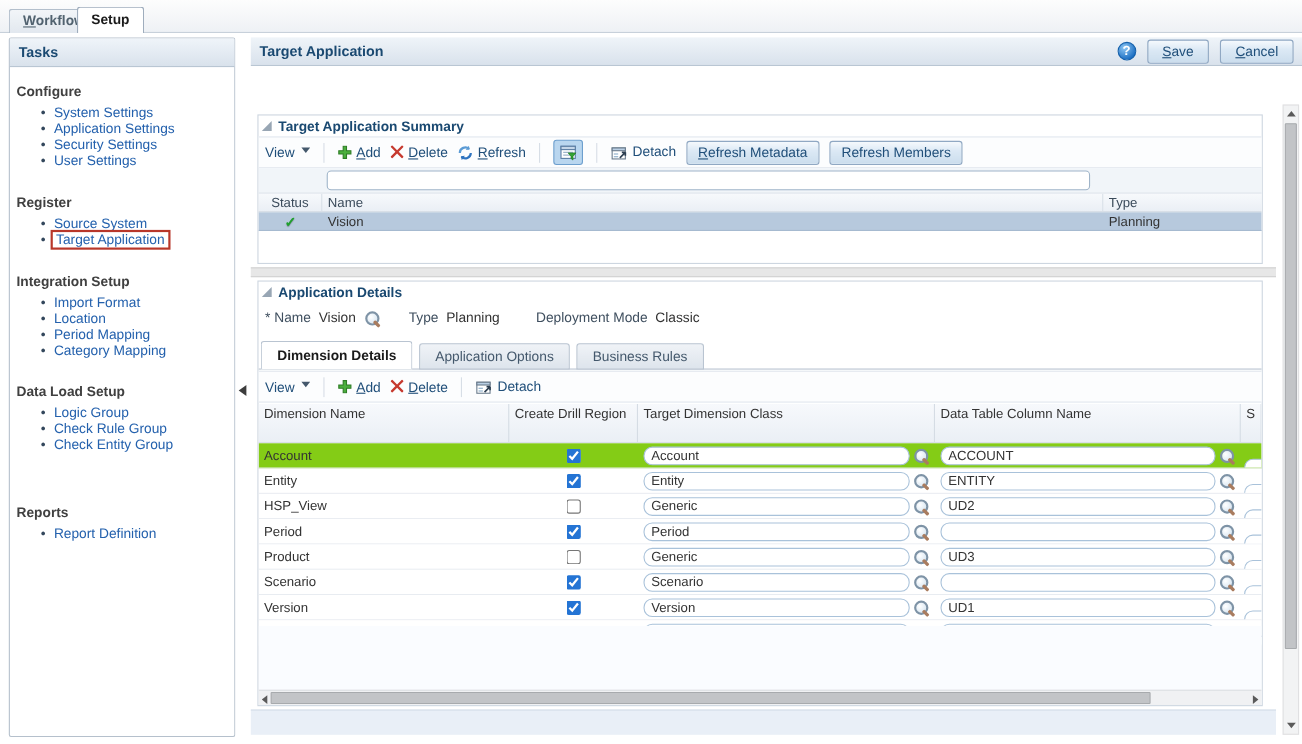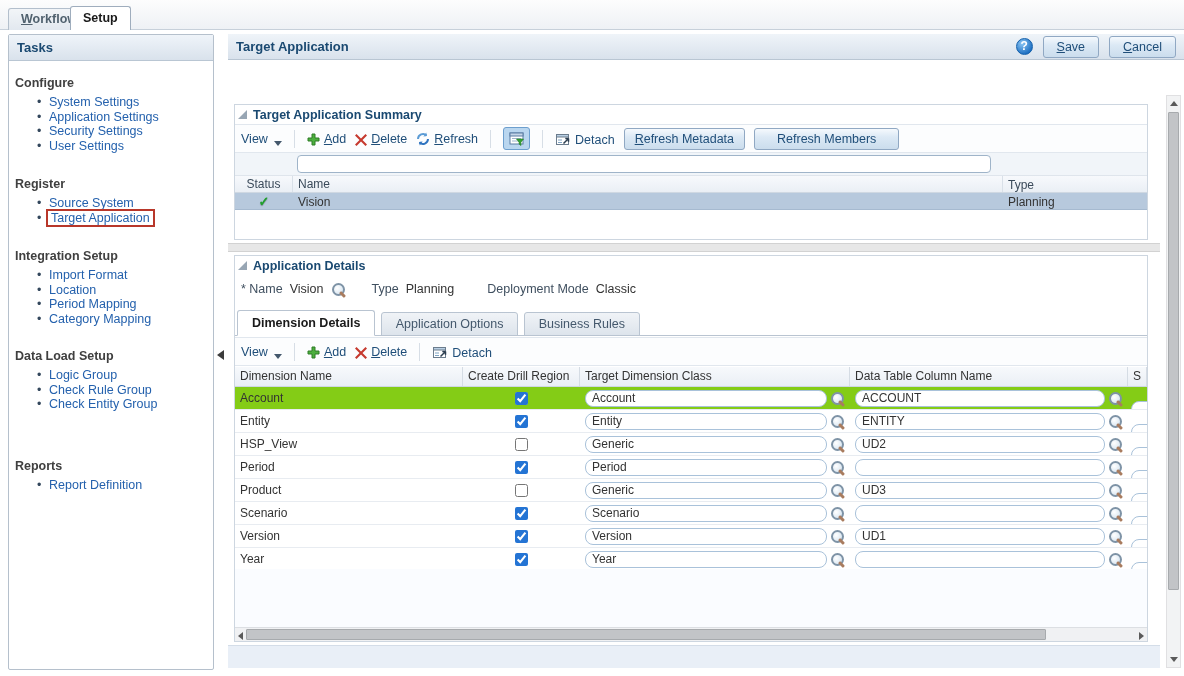--- a/index.html
+++ b/index.html
@@ -51,33 +51,33 @@
 
   .content{position:absolute;left:0;top:26px;width:938px;height:616px;background:#fff}
 
   .section{position:absolute;left:6px;width:914px;border:1px solid #cdd6e0;background:#fff;overflow:hidden}
   .sec-title{height:19px;display:flex;align-items:center;gap:6px;padding-left:3px;
     font-weight:bold;color:#1a4971;font-size:12.5px}
   .disc{width:0;height:0;border-left:9px solid transparent;border-bottom:9px solid #98a6b4;flex:none}
 
   .toolbar{height:29px;display:flex;align-items:center;border-top:1px solid #e1e7ee;
     border-bottom:1px solid #e1e7ee;background:#fcfdfe;padding:0 6px;gap:9px}
-  .tb-item{display:flex;align-items:flex-end;gap:4px;color:#1f4e79;font-size:12.5px;cursor:pointer}
+  .tb-item{display:flex;align-items:flex-start;gap:4px;color:#1f4e79;font-size:12.5px;cursor:pointer}
   .caret{width:0;height:0;border-left:4px solid transparent;border-right:4px solid transparent;
     border-top:5px solid #44586c;margin-left:2px;margin-top:2px}
   .tb-sep{width:1px;height:18px;background:#d7dee6;margin:0 3px}
   .tb-iconbtn{width:27px;height:23px;display:flex;align-items:center;justify-content:center;border-radius:3px;cursor:pointer}
   .tb-iconbtn.selected{background:#b9d6ef;border:1px solid #6d9fce}
 
   
   .summary{top:44px;height:136px}
   .filter-row{position:relative;height:23px;background:#f1f5f9;border-bottom:1px solid #dfe5ec}
   .filter-input{position:absolute;left:62px;top:2px;width:694px;height:18px;border:1px solid #9fb4c9;
     border-radius:4px;padding:0 5px;font:12px "Liberation Sans",sans-serif}
-  .srow{display:flex;align-items:flex-end}
+  .srow{display:flex;align-items:center}
   .c-status{width:58px;text-align:center;flex:none}
   .c-name{width:710px;padding-left:5px;flex:none}
   .c-type{flex:1;padding-left:5px}
   .thead{height:17px;background:linear-gradient(#f7f9fc,#eaeff5);border-bottom:1px solid #cfd8e2;color:#3a4a5a}
   .thead .c-status,.thead .c-name{border-right:1px solid #d9e0e8;height:100%;line-height:17px}
   .trow{height:17px}
   .trow.selected{background:#b7c9dd;border-bottom:1px solid #a6bad0}
   .okcheck::before{content:"\2713";color:#1fa02c;font-weight:bold;font-size:13px;text-shadow:0 1px 1px rgba(0,0,0,.3)}
 
   .gray-band{position:absolute;left:0;top:183px;width:932px;height:9px;background:#e7e7e7;
@@ -91,21 +91,21 @@
   .gap26{margin-left:26px}
   .tabs-row{position:absolute;left:0;top:54px;right:0;height:26px;border-bottom:1px solid #b9c4d1;padding-left:1px}
   .dtab{position:relative;display:inline-block;height:24px;line-height:23px;padding:0 14px;margin:2px 1px 0 1px;
     border:1px solid #b9c4d1;border-radius:3px 3px 0 0;vertical-align:bottom;cursor:pointer;
     background:linear-gradient(#f0f3f7,#dde4ec);color:#44586c;font-size:12.5px}
   .dtab.active{background:#fff;font-weight:bold;color:#1a1a1a;height:26px;line-height:25px;margin-top:0;
     border-bottom:1px solid #fff}
   .toolbar2{position:absolute;left:0;top:81px;right:0}
 
   .dim-table{position:absolute;left:0;top:111px;right:0;bottom:0;overflow:hidden}
-  .dhead{display:flex;height:20px;line-height:18px;background:linear-gradient(#f7f9fc,#eaeff5);
+  .dhead{display:flex;height:36px;line-height:18px;background:linear-gradient(#f7f9fc,#eaeff5);
     border-bottom:1px solid #cfd8e2;color:#333;overflow:hidden}
   .dhead>div{border-right:1px solid #d5dce4;padding-left:5px}
   .k1{width:228px;flex:none}
   .k2{width:117px;flex:none}
   .k3{width:270px;flex:none}
   .k4{width:278px;flex:none}
   .k5{flex:1;position:relative;overflow:visible}
   .drow{display:flex;height:23px;align-items:center;border-bottom:1px solid #e8ecf1;background:#fff;overflow:hidden}
   .drow.sel{background:#84cc16}
   .drow .k1{padding-left:5px}
@@ -270,21 +270,21 @@
           <span class="tb-item">
             <svg width="16" height="16" viewBox="0 0 16 16">
               <rect x="1.5" y="3.5" width="12" height="10" fill="#fff" stroke="#6b7c8d"></rect>
               <rect x="1.5" y="3.5" width="12" height="2.5" fill="#b9cfe4" stroke="#6b7c8d"></rect>
               <path d="M3 9h4M3 11.5h4" stroke="#7ea4c4"></path>
               <path d="M8.5 12.5 13.5 7.5 M13.5 7.5h-3.2 M13.5 7.5v3.2" stroke="#2c3e50" stroke-width="1.5" fill="none"></path>
             </svg>
             <span>Detach</span>
           </span>
           <button class="btn mnemonic" style="padding:3px 10px">Refresh Metadata</button>
-          <button class="btn" style="padding:3px 22px">Refresh Members</button>
+          <button class="btn" style="padding:3px 10px">Refresh Members</button>
         </div>
 
         <div class="filter-row">
           <input class="filter-input" value="" style="">
         </div>
         <div class="srow thead">
           <div class="c-status">Status</div>
           <div class="c-name">Name</div>
           <div class="c-type">Type</div>
         </div>

